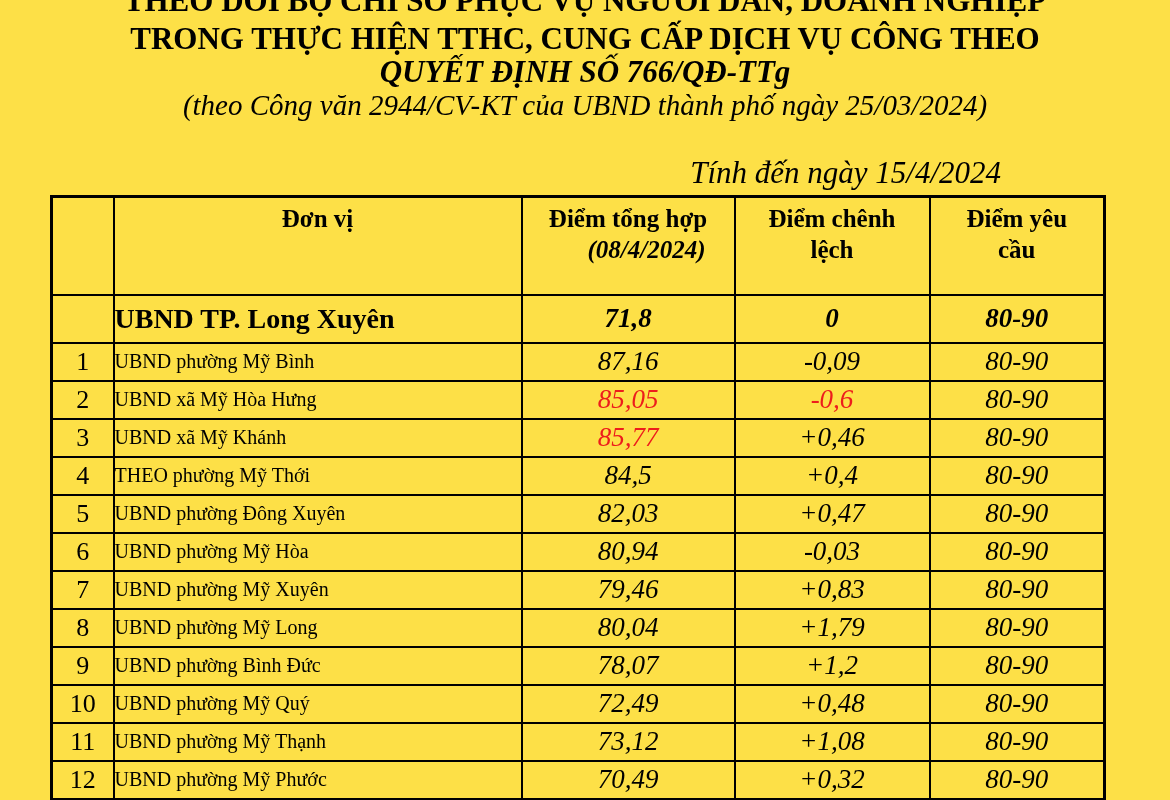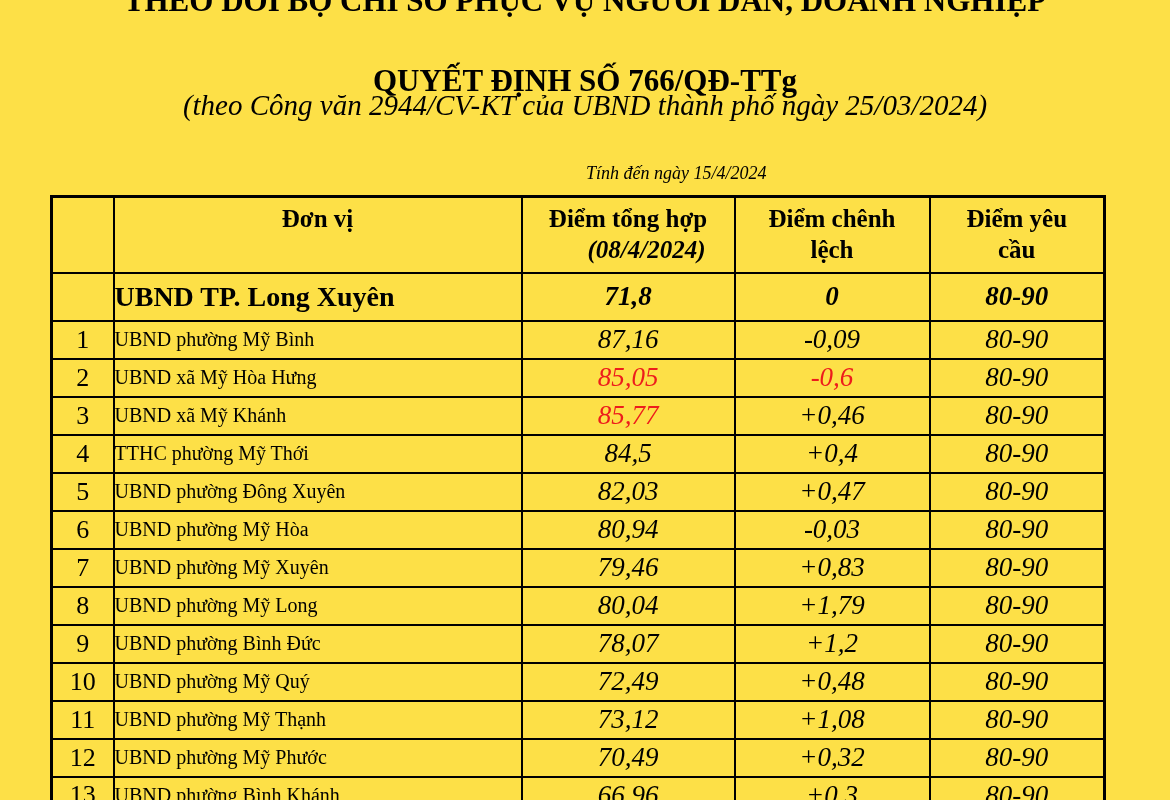--- a/index.html
+++ b/index.html
@@ -18,40 +18,40 @@
     left: 0;
     width: 1170px;
     text-align: center;
     font-weight: bold;
     font-size: 31px;
     line-height: 34px;
     white-space: nowrap;
   }
   #title-line1 { top: -16px; }
   #title-line2 { top: 22px; }
-  #title-line3 { top: 64px; }
+  #title-line3 { top: 55px; font-style: italic; }
   #subtitle {
     position: absolute;
     top: 88px;
     left: 0;
     width: 1170px;
     text-align: center;
     font-style: italic;
     font-size: 29px;
     line-height: 34px;
     white-space: nowrap;
   }
   #as-of {
     position: absolute;
     top: 157px;
-    left: 586px;
+    left: 601px;
     width: 400px;
-    text-align: left;
+    text-align: right;
     font-style: italic;
-    font-size: 18px;
+    font-size: 31px;
     line-height: 32px;
     white-space: nowrap;
   }
   
   #score-table {
     position: absolute;
     top: 195px;
     left: 50px;
     width: 1053px;
     border-collapse: collapse;
@@ -64,37 +64,38 @@
   }
   #score-table { border: 3px solid #000000; }
   #score-table th {
     vertical-align: top;
     padding-top: 5px;
     font-weight: bold;
     font-size: 25px;
     line-height: 31px;
     text-align: center;
   }
-  tr.header-row { height: 76px; }
+  tr.header-row { height: 98px; }
   tr.summary-row { height: 48px; }
   tr.data-row { height: 38px; }
   td.c-no   { text-align: center; font-size: 26px; }
   td.c-unit { text-align: left; padding-left: 13px; font-size: 20px; white-space: nowrap; }
   td.c-num  { text-align: center; font-style: italic; font-size: 27px; }
   tr.summary-row td.c-unit { font-weight: bold; font-size: 28px; }
   tr.summary-row td.c-num  { font-weight: bold; border-radius: 18px; }
   .hdr-sub { font-style: italic; margin-left: 37px; }
   .red { color: #ed1c1c; }
 </style>
 </head>
 <body>
 
 <div id="page">
 
   <div id="title-line1" class="title-line">THEO DÕI BỘ CHỈ SỐ PHỤC VỤ NGƯỜI DÂN, DOANH NGHIỆP</div>
+  <div id="title-line2" class="title-line">TRONG THỰC HIỆN TTHC, CUNG CẤP DỊCH VỤ CÔNG THEO</div>
   <div id="title-line3" class="title-line">QUYẾT ĐỊNH SỐ 766/QĐ-TTg</div>
   <div id="subtitle">(theo Công văn 2944/CV-KT của UBND thành phố ngày 25/03/2024)</div>
   <div id="as-of">Tính đến ngày 15/4/2024</div>
 
   <table id="score-table">
     <colgroup>
       <col style="width:62px">
       <col style="width:408px">
       <col style="width:213px">
       <col style="width:195px">
@@ -143,21 +144,21 @@
         </tr>
         <tr class="data-row">
           <td class="c-no">3</td>
           <td class="c-unit">UBND xã Mỹ Khánh</td>
           <td class="c-num red">85,77</td>
           <td class="c-num">+0,46</td>
           <td class="c-num">80-90</td>
         </tr>
         <tr class="data-row">
           <td class="c-no">4</td>
-          <td class="c-unit">TTHC phường Mỹ Thới</td>
+          <td class="c-unit">THEO phường Mỹ Thới</td>
           <td class="c-num">84,5</td>
           <td class="c-num">+0,4</td>
           <td class="c-num">80-90</td>
         </tr>
         <tr class="data-row">
           <td class="c-no">5</td>
           <td class="c-unit">UBND phường Đông Xuyên</td>
           <td class="c-num">82,03</td>
           <td class="c-num">+0,47</td>
           <td class="c-num">80-90</td>

